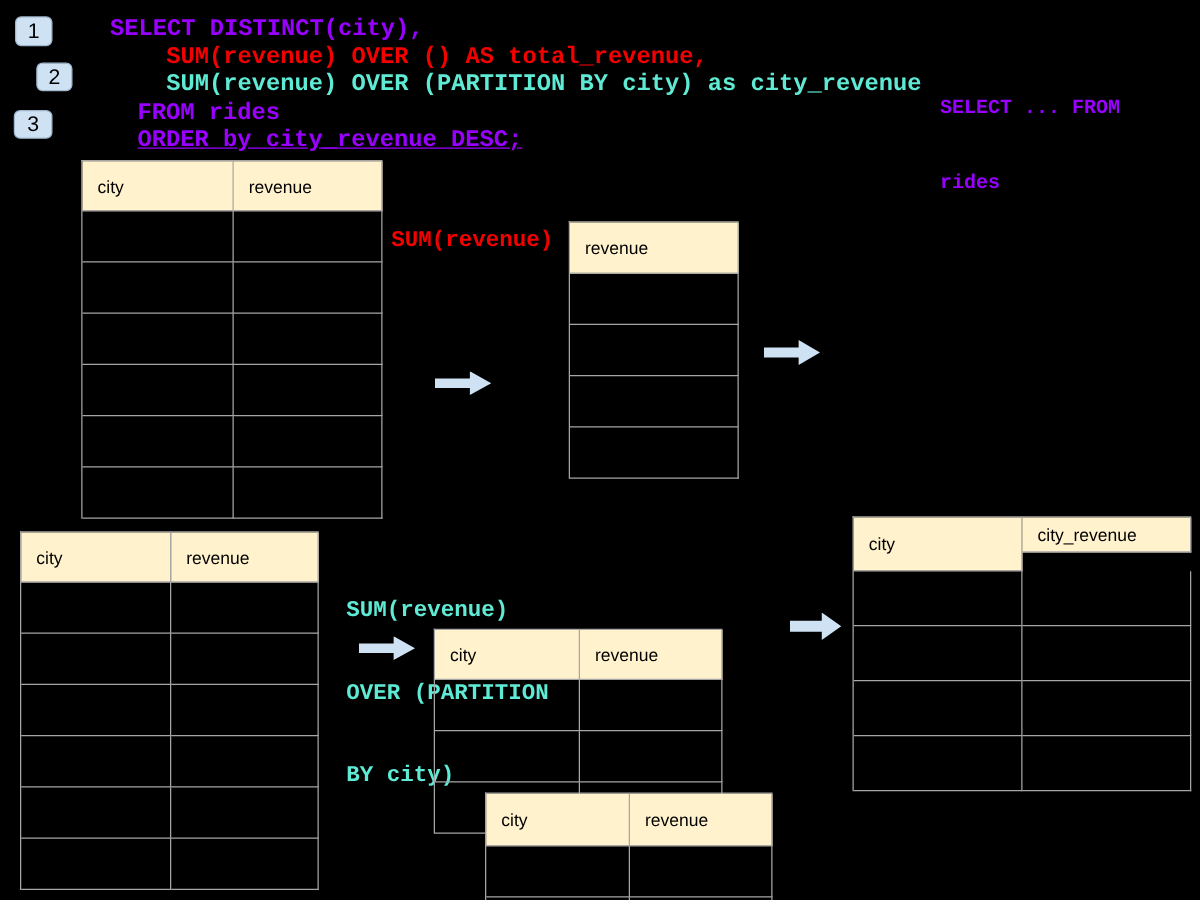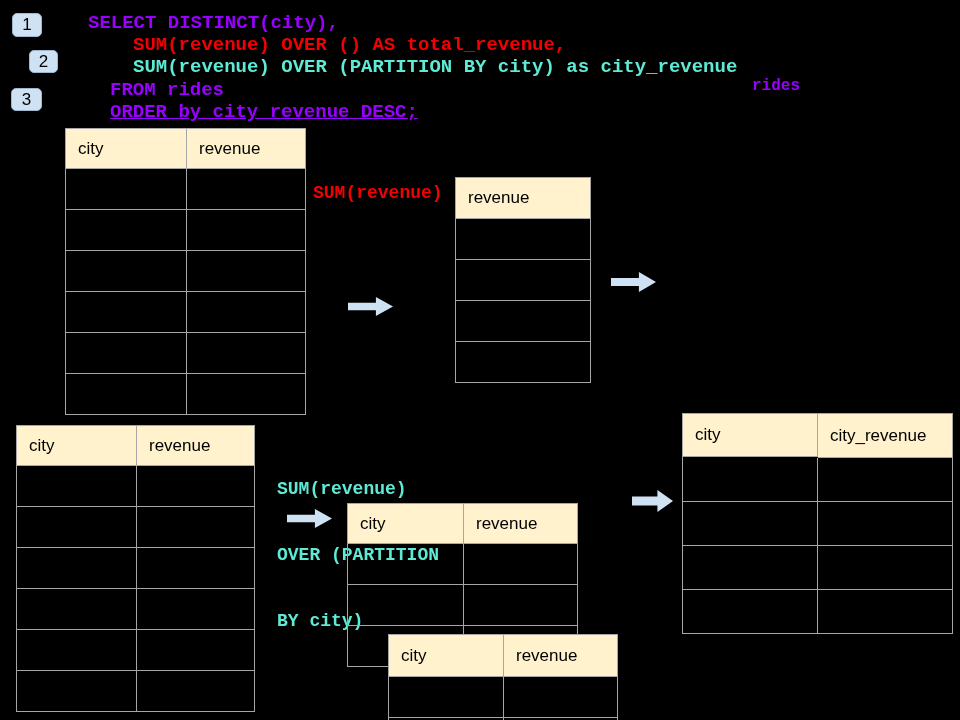--- a/index.html
+++ b/index.html
@@ -13,21 +13,21 @@
   .green{color:#5eead4;}
   .label-block{position:absolute;font-size:18px;line-height:22px;}
   .note-block{position:absolute;font-size:16px;line-height:20px;}
   
   .badge{position:absolute;background:#cfe2f3;border:1.5px solid #9fb6cc;border-radius:5px;
          color:#000;font-size:17px;display:flex;align-items:center;justify-content:center;
          box-sizing:border-box;}
   
   .tbl{position:absolute;border-top:1px solid #a6a6a6;border-left:1px solid #a6a6a6;}
   .tr{display:flex;}
-  .th{background:#fff2cc;color:#000;font-size:17px;display:flex;align-items:center;
+  .th{background:#fff2cc;color:#000;font-size:14px;display:flex;align-items:center;
       padding-left:12px;}
   .th,.td{border-right:1px solid #a6a6a6;border-bottom:1px solid #a6a6a6;box-sizing:border-box;}
   
   .arrow{position:absolute;background:#cfe2f3;
          clip-path:polygon(0% 30%,62% 30%,62% 0%,100% 50%,62% 100%,62% 70%,0% 70%);}
 </style>
 </head>
 <body>
 
 <div class="page">
@@ -42,20 +42,21 @@
     <span>3</span>
   </div>
 
   <div class="code-line mono purple" style="left:88px;top:12px;">SELECT DISTINCT(city),</div>
   <div class="code-line mono red" style="left:133px;top:34px;">SUM(revenue) OVER () AS total_revenue,</div>
   <div class="code-line mono green" style="left:133px;top:56px;">SUM(revenue) OVER (PARTITION BY city) as city_revenue</div>
   <div class="code-line mono purple" style="left:110px;top:79px;">FROM rides</div>
   <div class="code-line mono purple" style="left:110px;top:101px;text-decoration:underline;">ORDER by city_revenue DESC;</div>
 
   <div class="note-block mono purple" style="left:752px;top:36px;">
+    <div>SELECT ... FROM</div>
     <div>rides</div>
   </div>
 
   <div class="label-block mono red" style="left:313px;top:138px;">
     <div>SUM(revenue)</div>
   </div>
 
   <div class="label-block mono green" style="left:277px;top:434px;">
     <div>SUM(revenue)</div>
     <div>OVER (PARTITION</div>
@@ -172,21 +173,21 @@
       </div>
       <div class="tr">
         <div class="td" style="width: 115px; height: 41px;"></div>
         <div class="td" style="width: 114px; height: 41px;"></div>
       </div>
     </div>
 
   <div class="tbl" style="left:682px;top:413px;">
       <div class="tr">
         <div class="th" style="width: 135px; height: 43px;">city</div>
-        <div class="th" style="width: 135px; height: 44px;">city_revenue</div>
+        <div class="th" style="width: 135px; height: 28px;">city_revenue</div>
       </div>
       <div class="tr">
         <div class="td" style="width: 135px; height: 44px;"></div>
         <div class="td" style="width: 135px; height: 44px;"></div>
       </div>
       <div class="tr">
         <div class="td" style="width: 135px; height: 44px;"></div>
         <div class="td" style="width: 135px; height: 44px;"></div>
       </div>
       <div class="tr">

